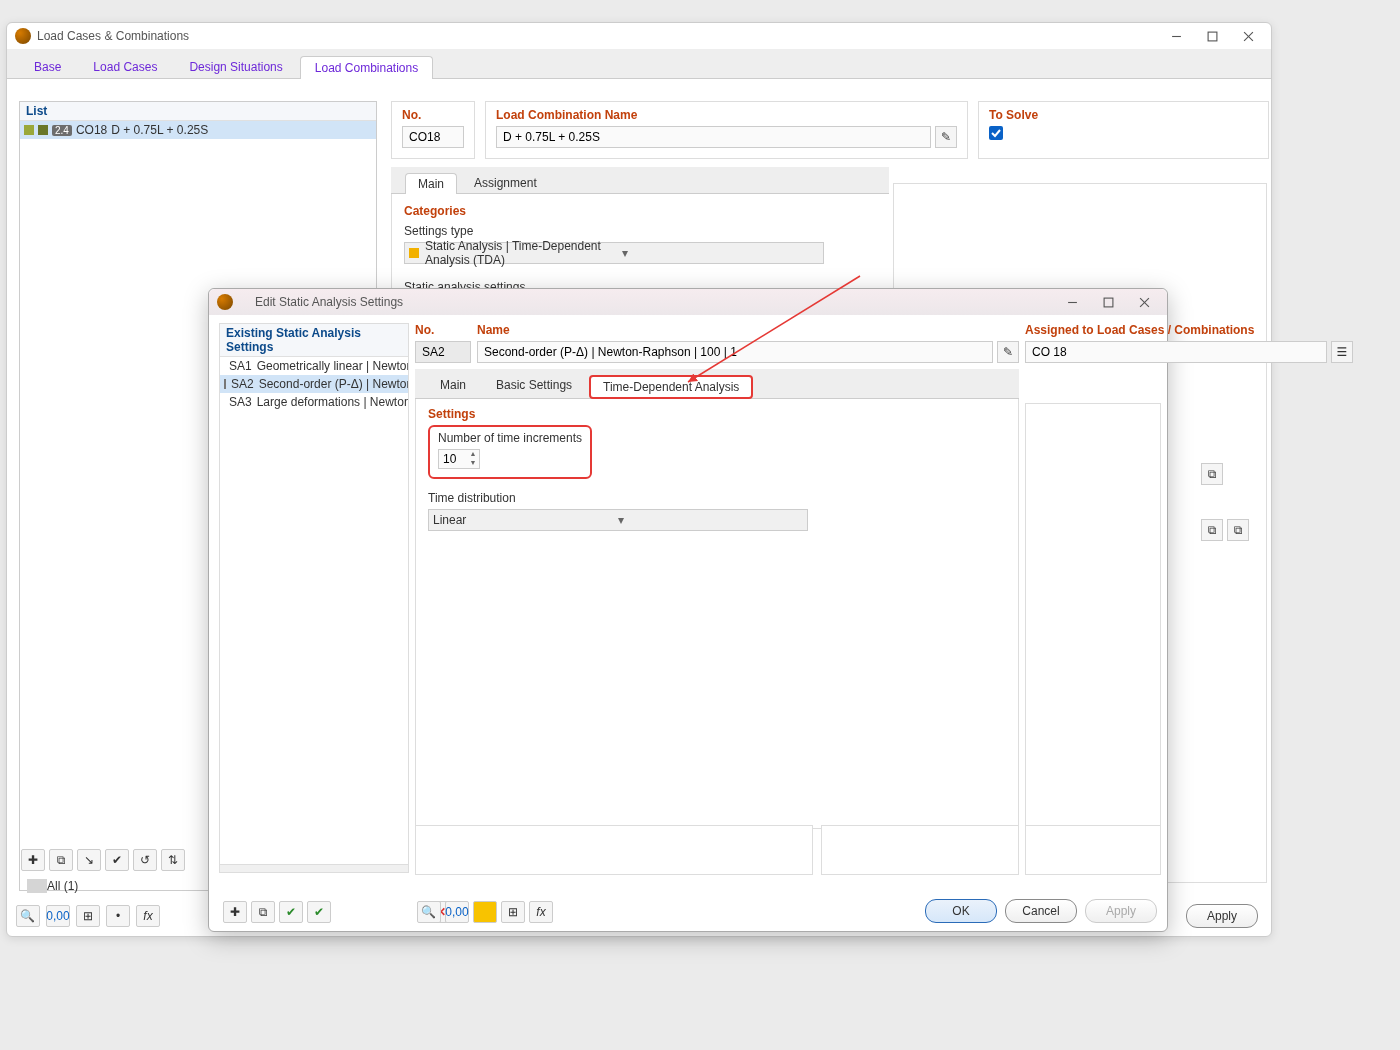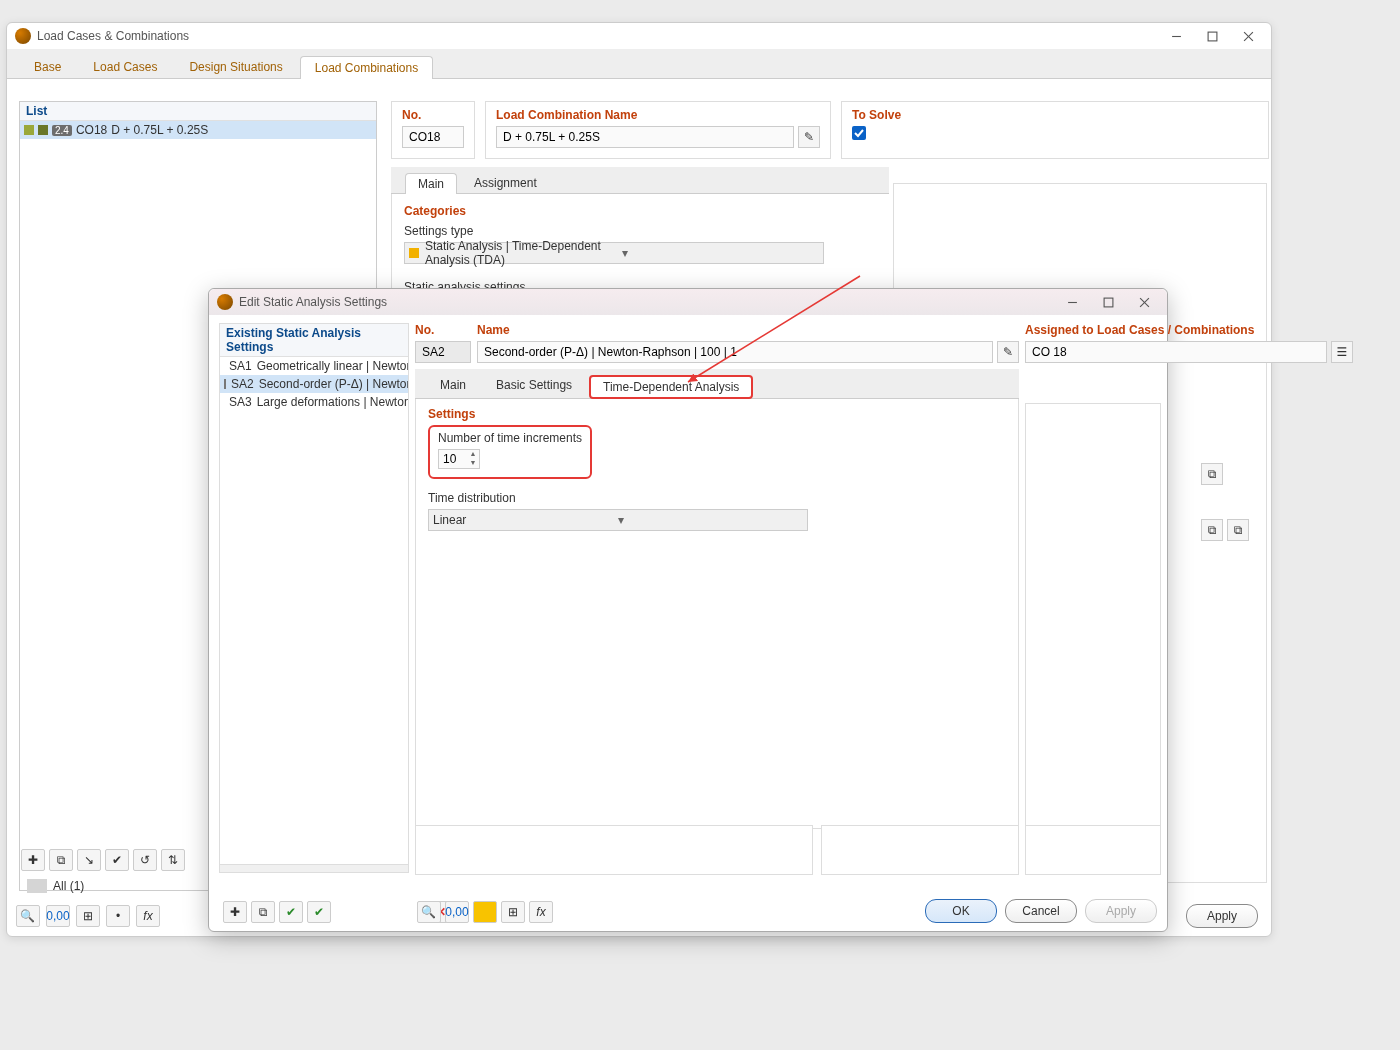--- a/index.html
+++ b/index.html
@@ -9,33 +9,33 @@
   .main-window { position:absolute; left:6px; top:22px; width:1266px; height:915px; background:#fff; border:1px solid #ccc; border-radius:6px; box-shadow:0 2px 10px rgba(0,0,0,0.1); }
   .win-titlebar { display:flex; align-items:center; padding:4px 8px; height:26px; }
   .win-icon { width:16px; height:16px; margin-right:6px; background:radial-gradient(circle at 30% 30%, #d77b00, #7a4700); border-radius:50%; }
   .win-title { flex:1; color:#555; }
   .win-controls { display:flex; gap:6px; }
   .win-btn { width:30px; height:20px; display:flex; align-items:center; justify-content:center; color:#555; border-radius:3px; cursor:pointer; }
   .win-btn svg { width:11px; height:11px; }
   
   
   .main-tabs { display:flex; border-bottom:1px solid #ccc; background:#eee; padding-left:12px; padding-top:6px; gap:2px; }
-  .main-tab { padding:4px 14px; border:1px solid transparent; border-bottom:none; border-radius:4px 4px 0 0; cursor:pointer; color:#a16207; }
+  .main-tab { padding:4px 14px; border:1px solid transparent; border-bottom:none; border-radius:4px 4px 0 0; cursor:pointer; color:#6d28d9; }
   .main-tab.active { background:#fff; border-color:#ccc; position:relative; top:1px; }
   
   
   .list-panel { position:absolute; left:12px; top:78px; width:358px; height:790px; background:#fff; border:1px solid #ccc; }
   .panel-header { padding:2px 6px; color:#0c4a8a; font-weight:600; background:#f5f7fa; border-bottom:1px solid #e0e0e0; }
   .list-row { display:flex; align-items:center; padding:2px 4px; gap:4px; background:#d1e4f7; }
   .sq { width:10px; height:10px; }
   .badge { background:#6d6d6d; color:#fff; padding:0 3px; font-size:10px; border-radius:2px; }
   
   .toolbar-left { position:absolute; left:14px; top:826px; display:flex; gap:4px; }
   .tbtn { width:24px; height:22px; border:1px solid #ccc; background:#f5f5f5; display:flex; align-items:center; justify-content:center; cursor:pointer; border-radius:2px; }
-  .all-row { position:absolute; left:20px; top:856px; display:flex; align-items:center; gap:6px; }
+  .all-row { position:absolute; left:20px; top:856px; display:flex; align-items:center; gap:0; }
   
   
   .right-area { position:absolute; left:384px; top:78px; width:878px; }
   .field-group { display:flex; gap:10px; }
   .field-box { background:#fff; border:1px solid #ddd; padding:6px 10px 10px 10px; }
   .field-label { color:#c2410c; font-weight:600; margin-bottom:4px; }
   .field-input { border:1px solid #ccc; padding:3px 6px; background:#fafafa; width:100%; height:22px; }
   .edit-icon-btn { width:22px; height:22px; border:1px solid #ccc; background:#f5f5f5; display:flex; align-items:center; justify-content:center; cursor:pointer; }
   
   .sub-tabs { display:flex; border-bottom:1px solid #ccc; margin-top:8px; background:#eee; padding-left:14px; padding-top:5px; gap:4px; }
@@ -54,21 +54,21 @@
   .mini-btn-row { position:absolute; display:flex; gap:4px; }
   
   
   .bottom-bar { position:absolute; left:6px; top:896px; width:1266px; height:40px; display:flex; align-items:center; padding:0 10px; gap:6px; }
   .btn { min-width:72px; height:24px; border:1px solid #8a8a8a; background:linear-gradient(#fff,#efefef); border-radius:11px; cursor:pointer; display:flex; align-items:center; justify-content:center; padding:0 14px; }
   .btn.primary { border-color:#2a6bb8; background:linear-gradient(#eaf2fb,#d6e7f9); }
   .btn.disabled { color:#aaa; border-color:#ccc; }
   
   
   .popup { position:absolute; left:208px; top:288px; width:960px; height:644px; background:#fff; border:1px solid #aaa; border-radius:6px; box-shadow:0 6px 24px rgba(0,0,0,0.25); }
-  .popup .win-titlebar { background:linear-gradient(#f6ecef,#ece7ea); border-radius:6px 6px 0 0; }
+  .popup .win-titlebar { background:linear-gradient(#f6ecef,#ece7ea); border-radius:6px 6px 0 0;gap:16px; }
   
   .popup-left { position:absolute; left:10px; top:34px; width:190px; height:550px; background:#fff; border:1px solid #ddd; }
   .sa-row { display:flex; align-items:center; gap:5px; padding:2px 4px; white-space:nowrap; overflow:hidden; }
   .sa-row.sel { background:#d1e4f7; }
   
   .popup-main { position:absolute; left:206px; top:34px; width:604px; }
   .popup-side { position:absolute; left:816px; top:34px; width:336px; }
   
   .popup-tabs { display:flex; border-bottom:1px solid #ccc; background:#eee; padding-left:12px; padding-top:5px; gap:4px; margin-top:6px; width:604px; }
   .popup-tab { padding:3px 12px; border:1px solid transparent; border-bottom:none; border-radius:4px 4px 0 0; cursor:pointer; }
@@ -160,21 +160,21 @@
         <div class="field-label">No.</div>
         <input class="field-input" value="CO18" style="">
       </div>
       <div class="field-box" style="flex:1;width:404px">
         <div class="field-label">Load Combination Name</div>
         <div style="display:flex; gap:4px">
           <input class="field-input" style="flex: 1 1 0%;" value="D + 0.75L + 0.25S">
           <div class="edit-icon-btn">✎</div>
         </div>
       </div>
-      <div class="field-box" style="width:428px">
+      <div class="field-box" style="width:291px">
         <div class="field-label">To Solve</div>
         <span class="chk">
             <svg viewBox="0 0 10 10">
               <polyline points="1,5 4,8 9,2" fill="none" stroke="#fff" stroke-width="2"></polyline>
             </svg>
           </span>
       </div>
     </div>
 
     <div class="sub-tabs" style="width:498px">

